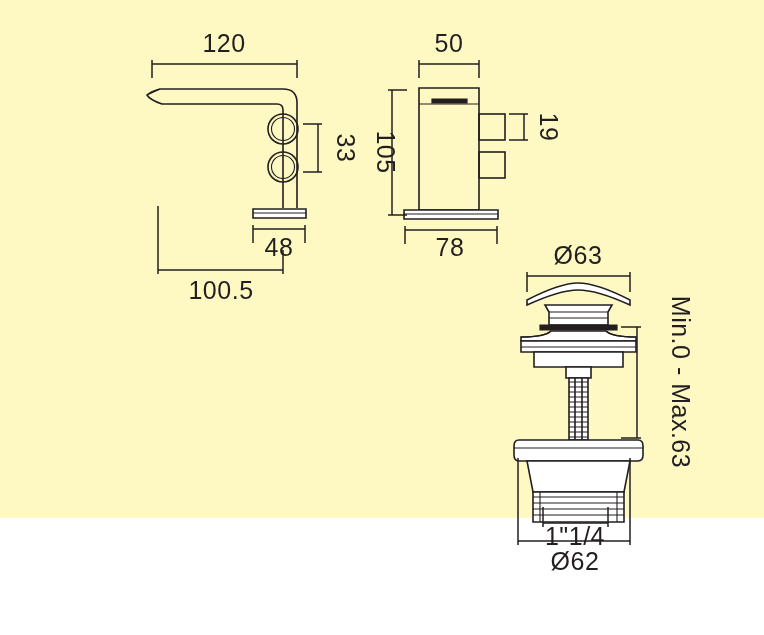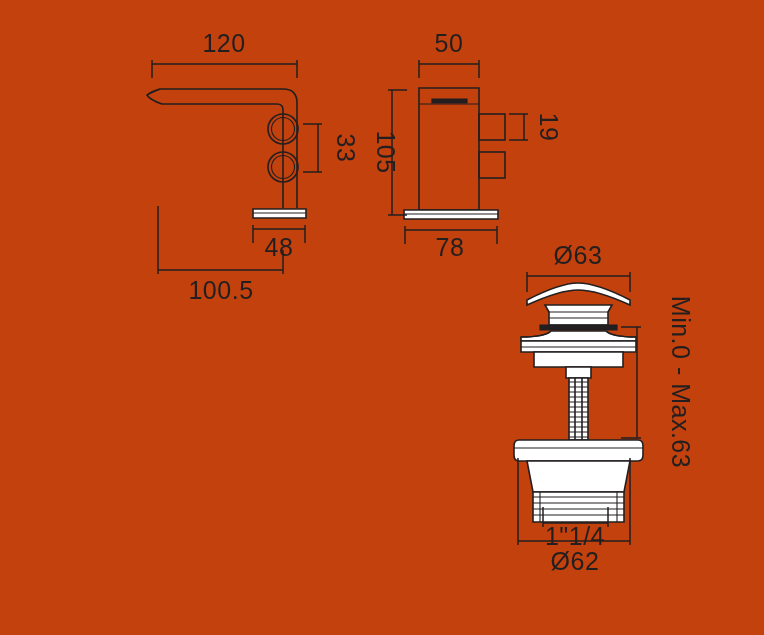--- a/index.html
+++ b/index.html
@@ -10,22 +10,22 @@
   body {
     width: 764px;
     height: 635px;
     font-family: "Liberation Sans", sans-serif;
     color: #231f20;
     overflow: hidden;
   }
   #drawing-root {
     position: relative;
     width: 764px;
-    height: 635px;
-    background: #c2410c;
+    height: 518px;
+    background: #fef9c3;
     text-decoration: underline;
   }
   svg.tech-drawing {
     display: block;
     width: 764px;
     height: 635px;
   }
   .dim-text {
     font-family: "Liberation Sans", sans-serif;
     font-size: 25px;

